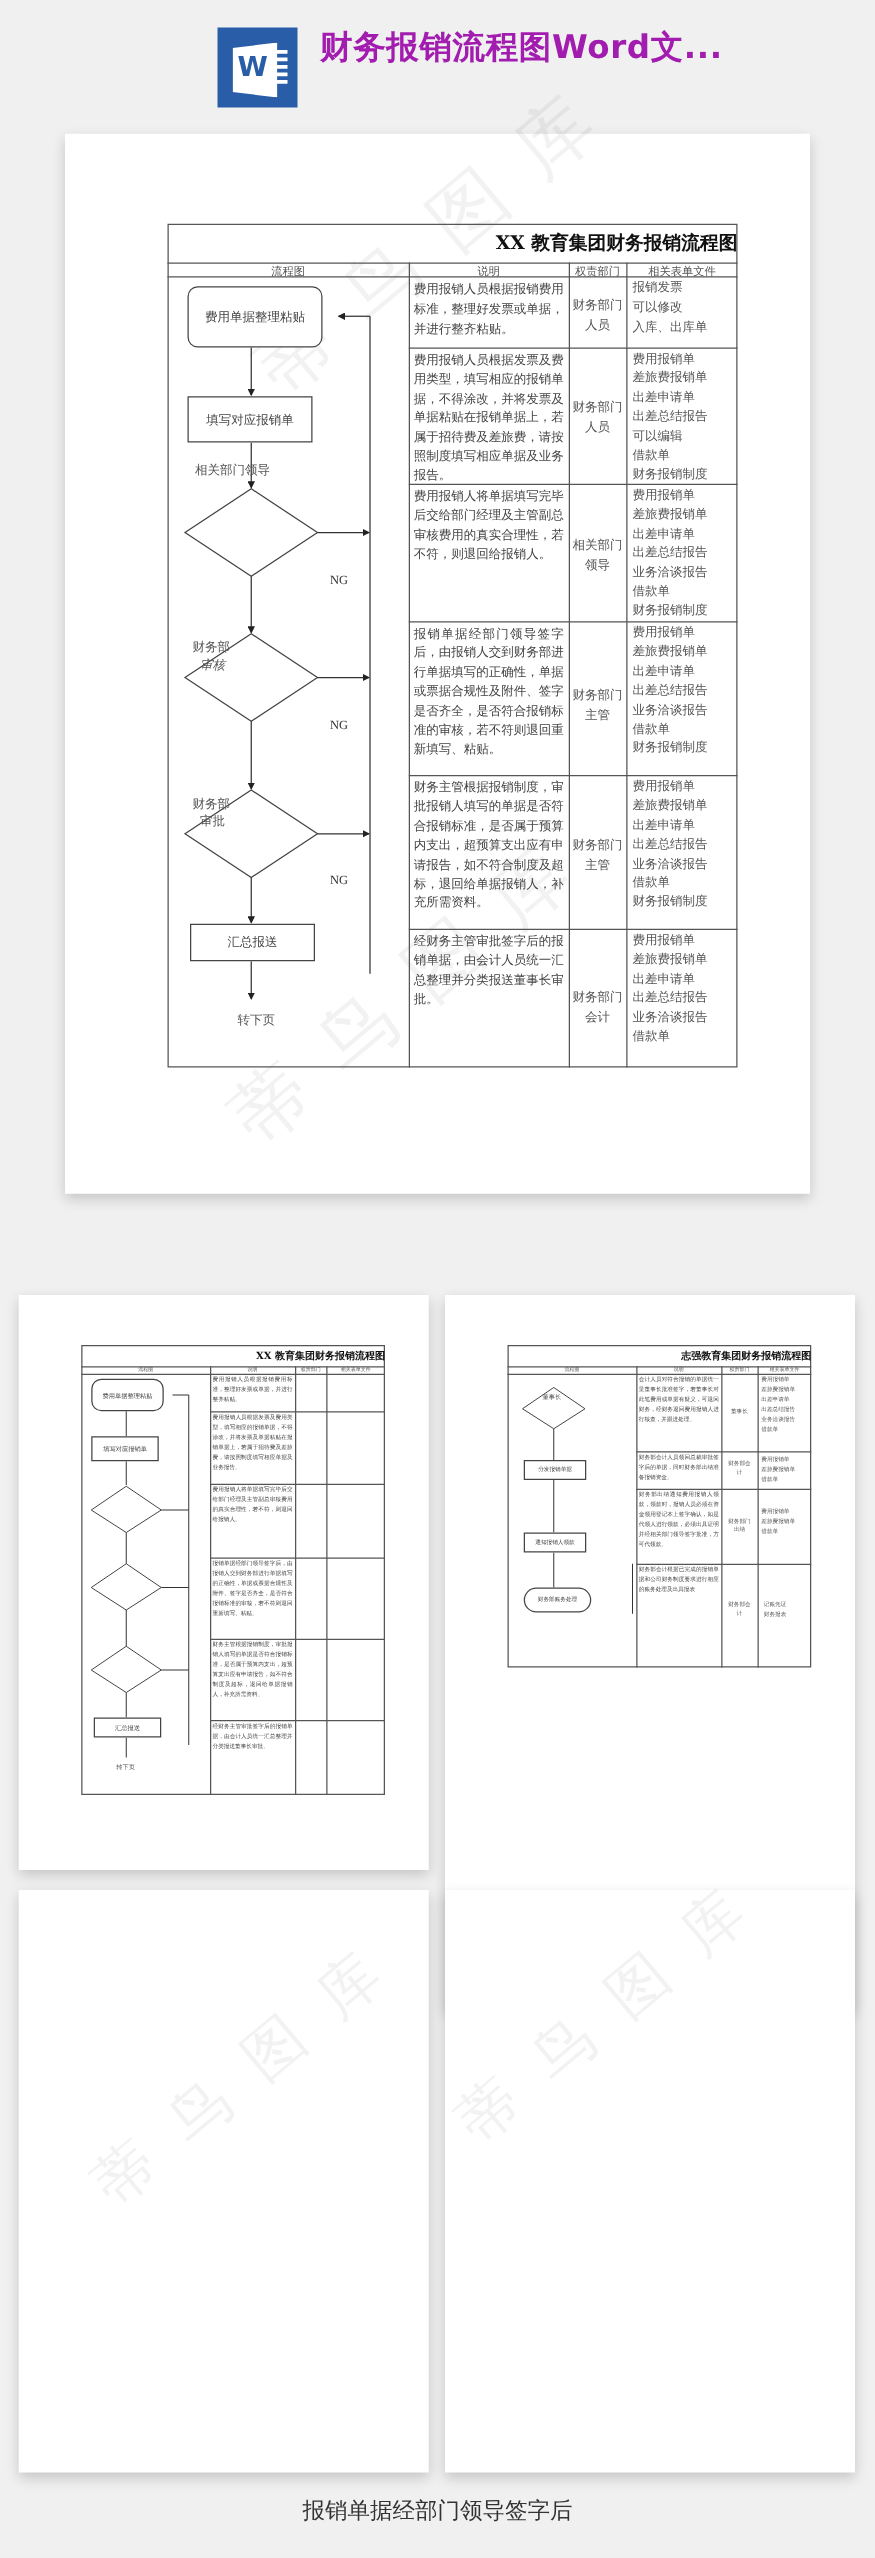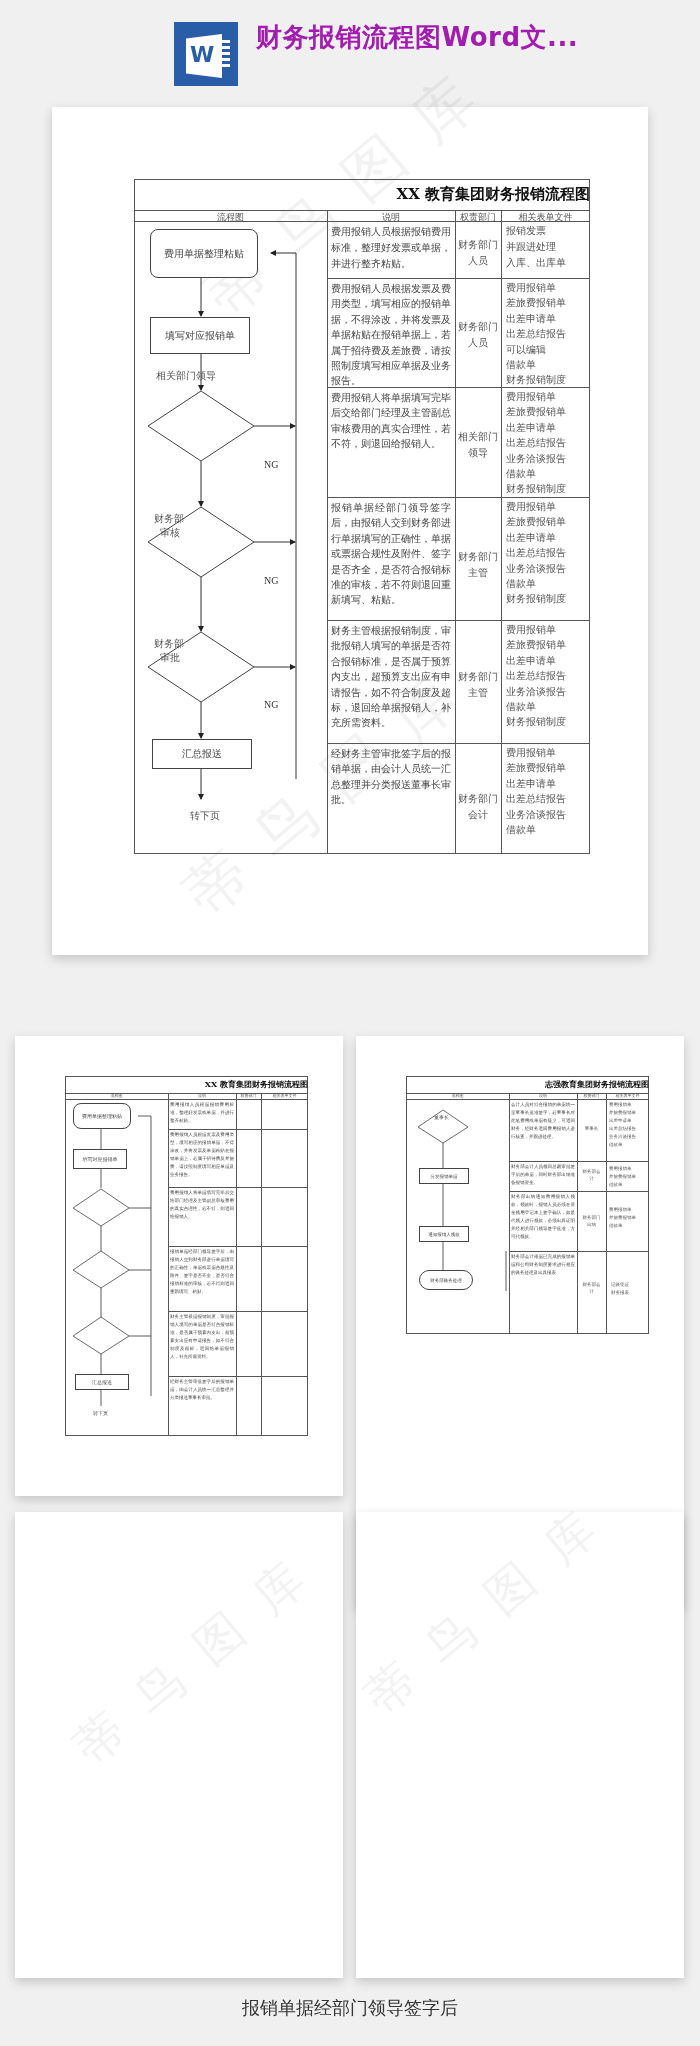--- a/index.html
+++ b/index.html
@@ -88,21 +88,21 @@
     <div class="hline" style="left:193px;top:441px;width:263px;"></div>
     <div class="hline" style="left:193px;top:564px;width:263px;"></div>
 
     <div class="cell-text" style="left:197px;top:45px;width:120px;font-size:10px;line-height:16px;">费用报销人员根据报销费用标准，整理好发票或单据，并进行整齐粘贴。</div>
     <div class="cell-dept" style="left:321px;top:58px;width:46px;font-size:10px;line-height:16px;">
         <div>财务部门</div>
         <div>人员</div>
       </div>
     <div class="cell-forms" style="left:372px;top:45px;font-size:10px;line-height:16px;">
         <div>报销发票</div>
-        <div>并跟进处理</div>
+        <div>可以修改</div>
         <div>入库、出库单</div>
       </div>
 
     <div class="cell-text" style="left:197px;top:102px;width:120px;font-size:10px;line-height:15.4px;">费用报销人员根据发票及费用类型，填写相应的报销单据，不得涂改，并将发票及单据粘贴在报销单据上，若属于招待费及差旅费，请按照制度填写相应单据及业务报告。</div>
     <div class="cell-dept" style="left:321px;top:140px;width:46px;font-size:10px;line-height:16px;">
         <div>财务部门</div>
         <div>人员</div>
       </div>
     <div class="cell-forms" style="left:372px;top:102px;font-size:10px;line-height:15.4px;">
         <div>费用报销单</div>
@@ -202,21 +202,21 @@
 
       <line x1="162" y1="600" x2="162" y2="74" stroke="#333" stroke-width="1"></line>
       <line x1="162" y1="74" x2="137" y2="74" stroke="#333" stroke-width="1" marker-end="url(#arr)"></line>
     </svg>
 
     <div class="fc-box fc-round" style="left:16px;top:50px;width:108px;height:49px;font-size:10px;">费用单据整理粘贴</div>
     <div class="fc-box" style="left:16px;top:138px;width:100px;height:37px;font-size:10px;">填写对应报销单</div>
     <div class="fc-label" style="left:22px;top:190px;font-size:10px;">相关部门领导</div>
     <div class="fc-label" style="left:20px;top:333px;font-size:10px;line-height:14px;">
         <div>财务部</div>
-        <div style="padding-left:6px;">审核</div>
+        <div style="padding-left:6px;font-style:italic;">审核</div>
       </div>
     <div class="fc-label" style="left:20px;top:458px;font-size:10px;line-height:14px;">
         <div>财务部</div>
         <div style="padding-left:6px;">审批</div>
       </div>
     <div class="fc-ng" style="left:130px;top:232px;font-size:10px;">NG</div>
     <div class="fc-ng" style="left:130px;top:348px;font-size:10px;">NG</div>
     <div class="fc-ng" style="left:130px;top:472px;font-size:10px;">NG</div>
     <div class="fc-box" style="left:18px;top:560px;width:100px;height:30px;font-size:10px;">汇总报送</div>
     <div class="fc-label" style="left:56px;top:630px;font-size:10px;">转下页</div>

